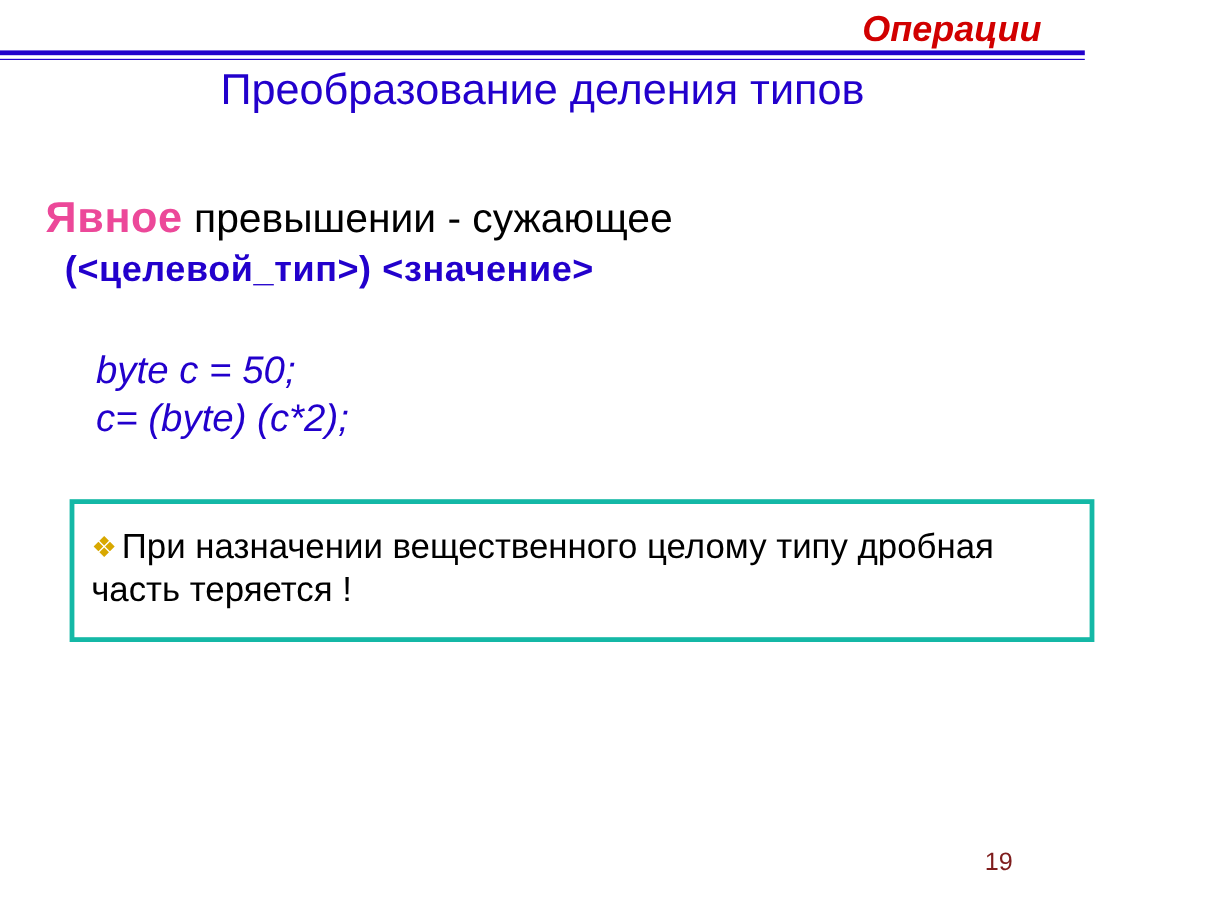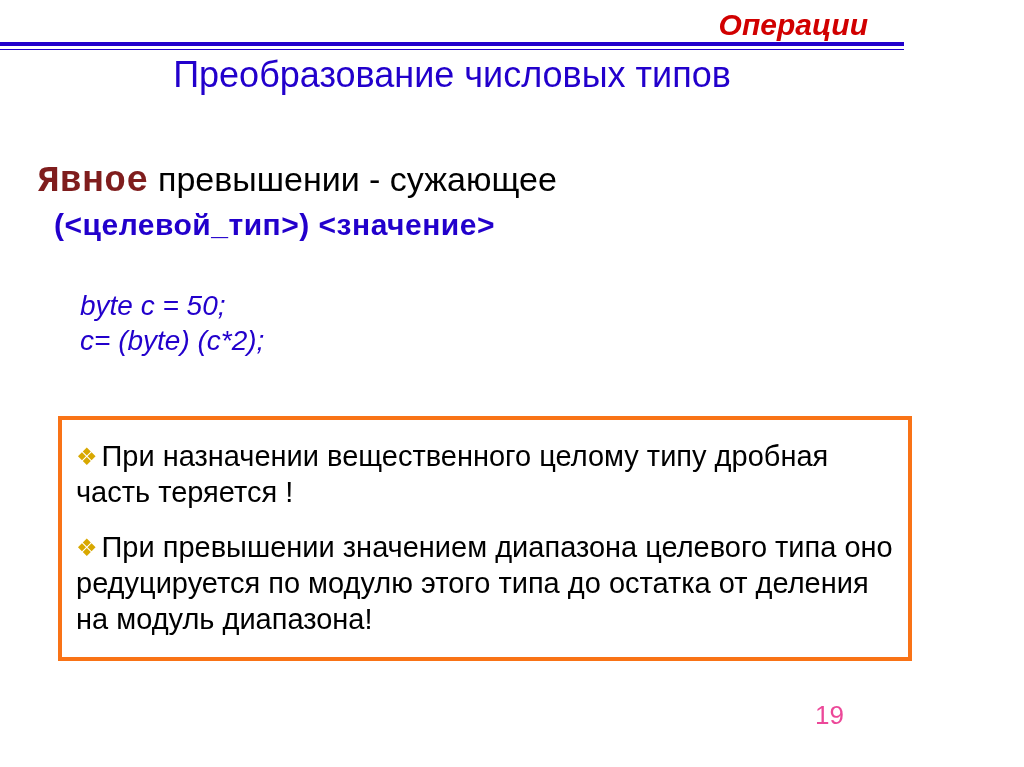--- a/index.html
+++ b/index.html
@@ -45,52 +45,52 @@
     color: #2200cc;
   }
   .line1 {
     position: absolute;
     top: 160px;
     left: 38px;
     font-size: 34px;
     color: #000;
   }
   .line1 .kw {
-    color: #7f1d1d;
+    color: #ec4899;
     font-weight: bold;
-    font-family: Liberation Mono, monospace;
+    font-family: Liberation Sans, sans-serif;
     font-size: 36px;
     letter-spacing: 0.5px;
   }
   .syntax-line {
     position: absolute;
     top: 208px;
     left: 54px;
     font-size: 30px;
     font-family: "Comic Sans MS", "Segoe Script", cursive, sans-serif;
     font-weight: bold;
     color: #2200cc;
     letter-spacing: 0.5px;
     text-align: center;
   }
   .code-block {
     position: absolute;
     top: 288px;
     left: 80px;
-    font-size: 28px;
+    font-size: 32px;
     font-style: italic;
     color: #2200cc;
     line-height: 1.25;
   }
   .note-box {
     position: absolute;
     top: 416px;
     left: 58px;
     width: 854px;
-    border: 4px solid #f97316;
+    border: 4px solid #14b8a6;
     padding: 8px 14px 14px 14px;
     box-sizing: border-box;
   }
   .note-item {
     margin: 10px 0 18px 0;
     font-size: 29px;
     color: #000;
     line-height: 1.25;
   }
   .note-item:last-child { margin-bottom: 6px; }
@@ -98,49 +98,46 @@
     display: inline-block;
     color: #d8a800;
     font-size: 24px;
     vertical-align: 1px;
     margin-right: 4px;
   }
   .page-num {
     position: absolute;
     bottom: 36px;
     right: 60px;
-    font-size: 26px;
-    color: #ec4899;
+    font-size: 21px;
+    color: #7f1d1d;
   }
 </style>
 </head>
 <body>
 
 <div class="slide">
 
   <div class="section-label">Операции</div>
   <div class="hr-outer"></div>
 
-  <div class="title">Преобразование числовых типов</div>
+  <div class="title">Преобразование деления типов</div>
 
   <div class="line1">
     <span class="kw">Явное</span><span>  превышении  - сужающее</span>
   </div>
 
   <div class="syntax-line">(&lt;целевой_тип&gt;) &lt;значение&gt;</div>
 
   <div class="code-block">
     <div>byte c = 50;</div>
     <div>c= (byte) (c*2);</div>
   </div>
 
   <div class="note-box">
     <div class="note-item">
       <span class="bullet">❖</span><span>При назначении вещественного целому типу дробная часть теряется !</span>
     </div>
-    <div class="note-item">
-      <span class="bullet">❖</span><span>При превышении значением диапазона целевого типа оно редуцируется по модулю этого типа до остатка от деления на модуль диапазона!</span>
-    </div>
   </div>
 
   <div class="page-num">19</div>
 
 </div>
 
 </body></html>

